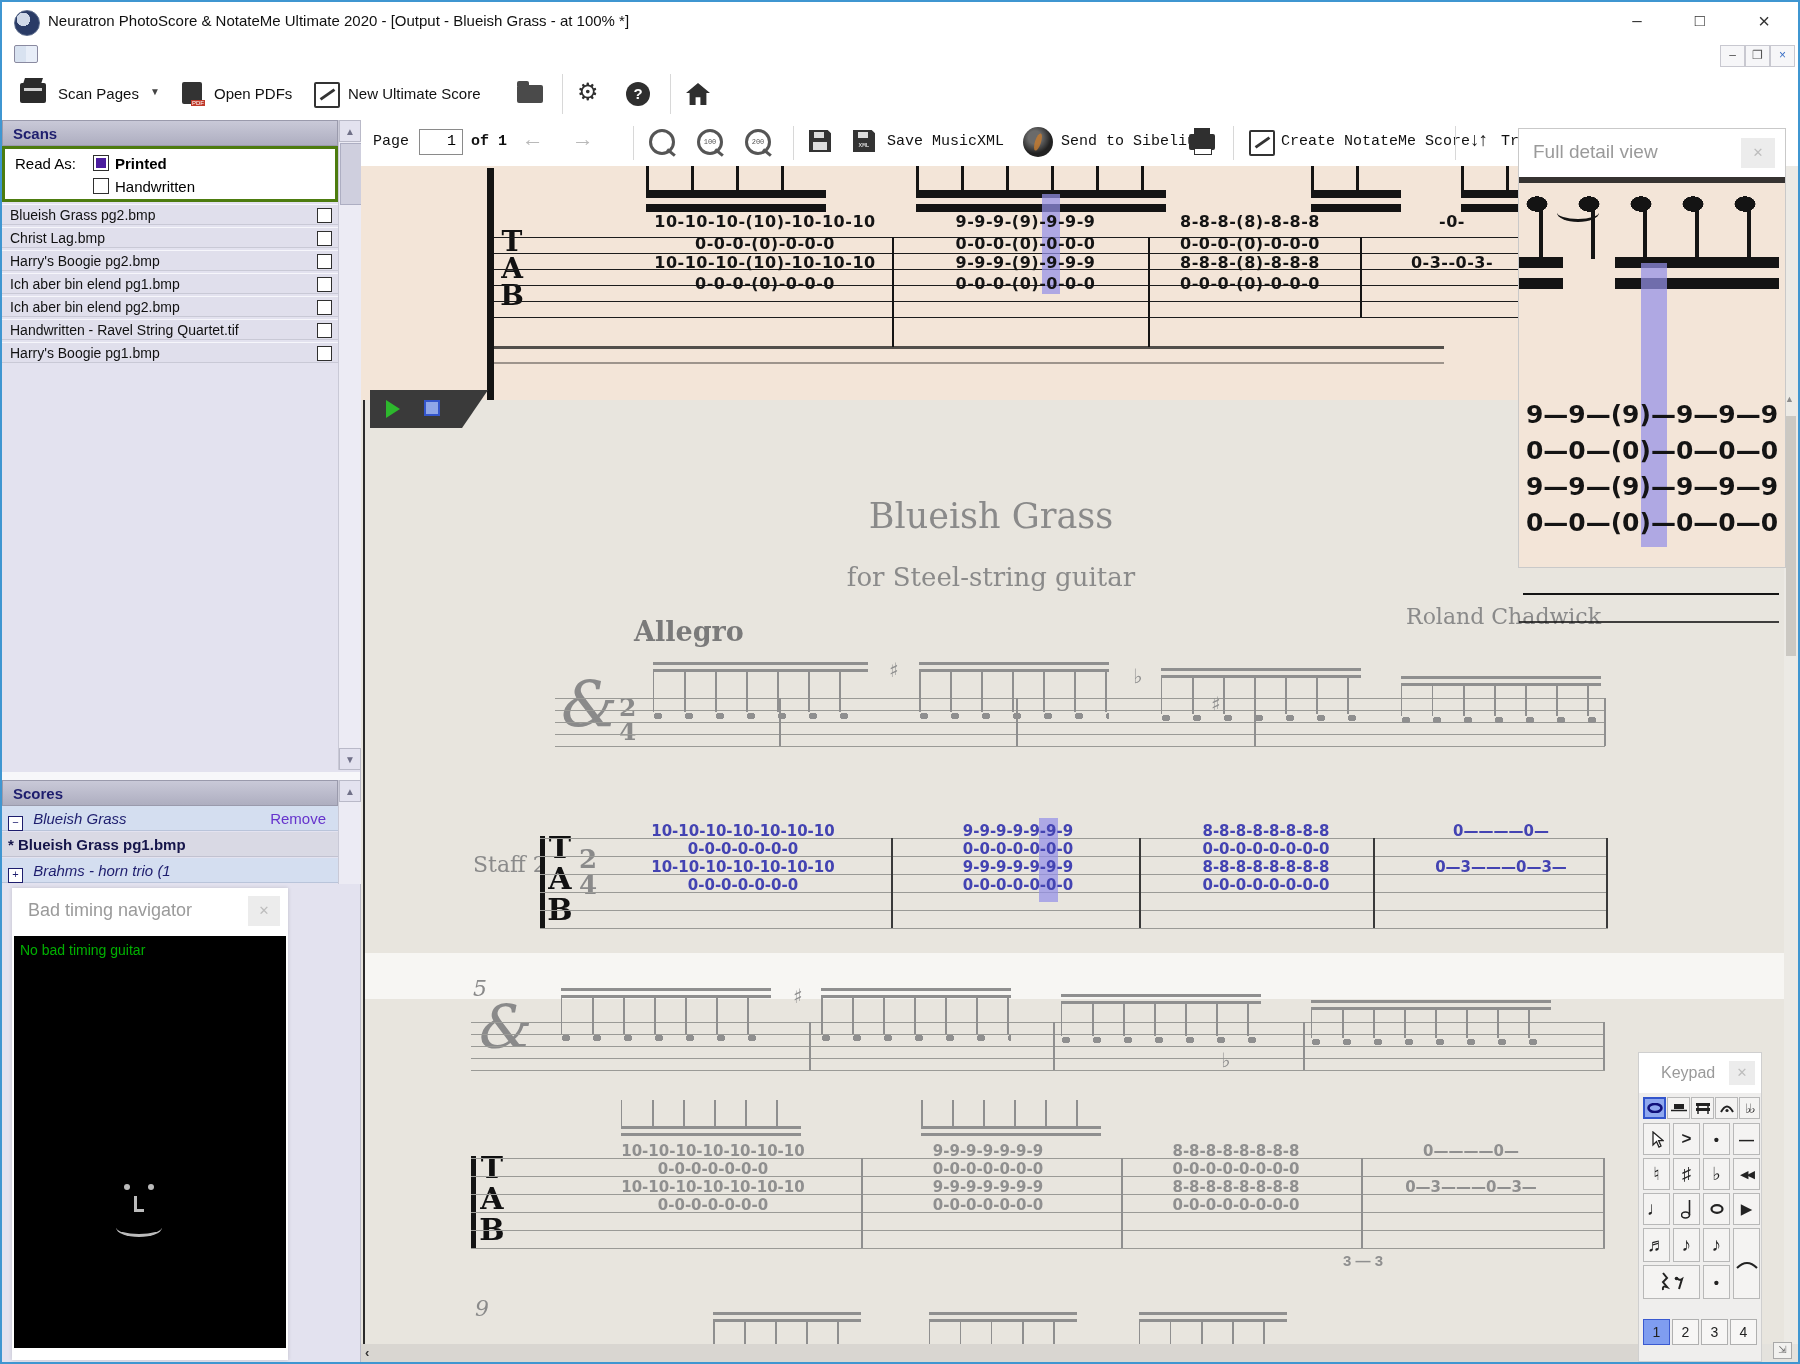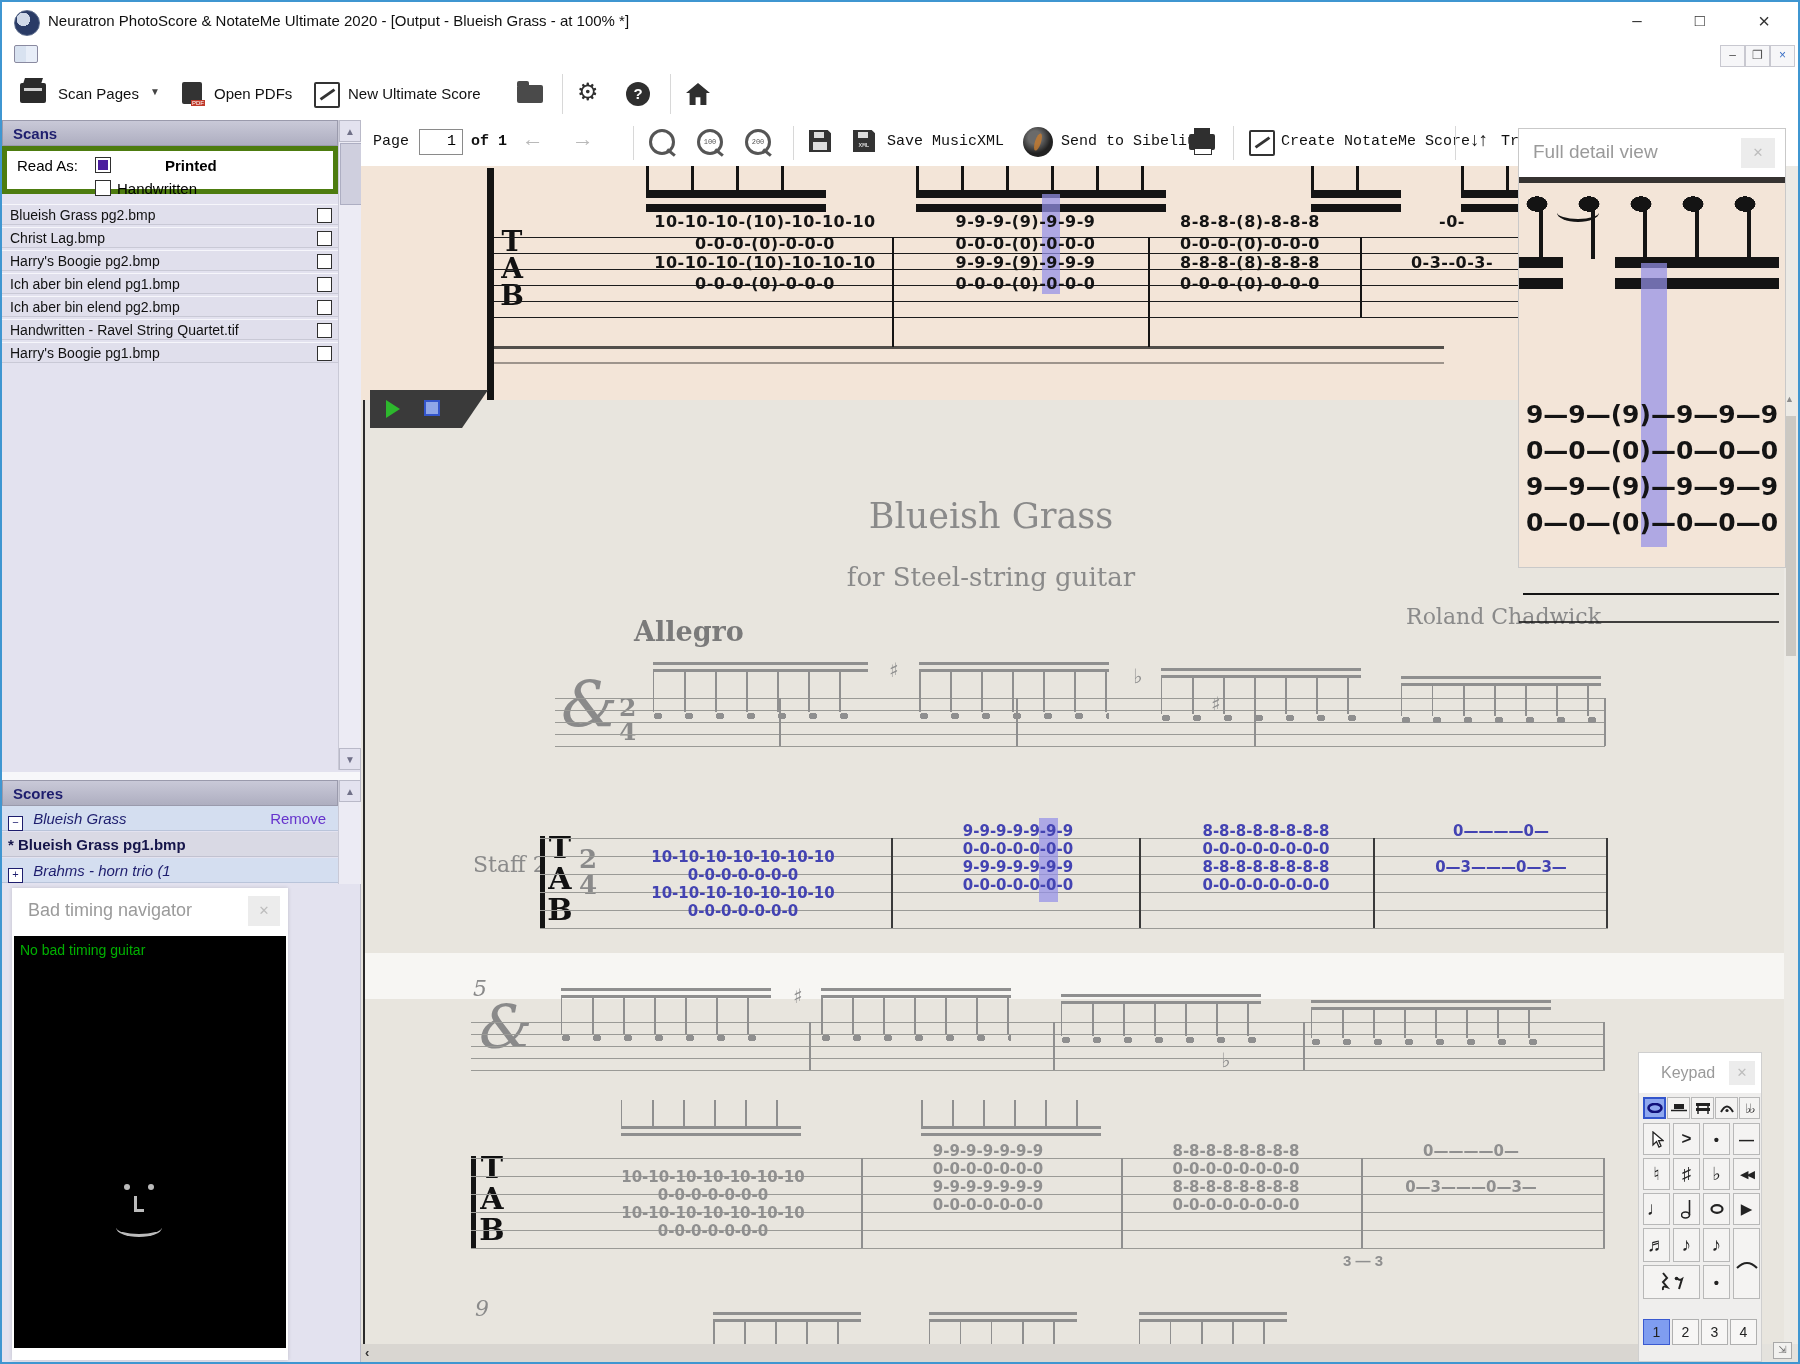--- a/index.html
+++ b/index.html
@@ -48,21 +48,21 @@
   .sib-icon::after{content:"";position:absolute;left:12px;top:6px;width:6px;height:18px;background:#c77b2d;border-radius:50%;transform:rotate(18deg);opacity:.8;}
   .print-icon{width:26px;height:16px;background:#2f2f2f;border-radius:2px;position:relative;margin-top:8px;}
   .print-icon::before{content:"";position:absolute;left:5px;top:-6px;width:16px;height:6px;background:#2f2f2f;}
   .print-icon::after{content:"";position:absolute;left:5px;bottom:-5px;width:16px;height:5px;background:#fff;border:1px solid #2f2f2f;}
   .updown{font-size:19px;font-weight:bold;color:#222;letter-spacing:-3px;}
   .arrow-nav{font-size:22px;color:#b9b9b9;font-weight:bold;}
   
   .sidebar{position:absolute;left:2px;top:120px;width:358px;bottom:2px;background:#e3e2ef;border-right:1px solid #b9b9c8;}
   .panel-hdr{position:absolute;left:0;width:336px;height:26px;background:linear-gradient(#c9c9d8,#aeaec0);
     color:#1e1e6e;font-weight:bold;font-size:15px;line-height:26px;padding-left:10px;box-sizing:border-box;border:1px solid #9a9aac;}
-  .readas{position:absolute;left:0;top:26px;width:336px;height:48px;background:#fff;border:5px solid #4d7c0f;box-sizing:border-box;}
+  .readas{position:absolute;left:0;top:26px;width:336px;height:56px;background:#fff;border:3px solid #4d7c0f;box-sizing:border-box;}
   .cb{width:16px;height:16px;border:1px solid #2f2f2f;background:#fff;box-sizing:border-box;}
   .cb.checked{background:#fff;position:relative;}
   .cb.checked::after{content:"";position:absolute;inset:2px;background:#4b1d9e;}
   .scan-row{position:absolute;left:0;width:336px;height:21px;background:#e0dfec;border-top:1px solid #f6f6fb;border-bottom:1px solid #c9c9d6;
     font-size:14px;color:#111;line-height:21px;padding-left:8px;box-sizing:border-box;}
   .scan-row .cb{position:absolute;right:6px;top:3px;width:15px;height:15px;}
   .vscroll{position:absolute;background:#ecebf4;border-left:1px solid #c9c9d6;}
   .scroll-arrow{position:absolute;left:0;width:22px;height:22px;background:#e3e2ef;border:1px solid #b9b9c8;color:#707088;
     font-size:10px;text-align:center;line-height:22px;box-sizing:border-box;}
   .scroll-thumb{position:absolute;left:1px;width:20px;background:#cfcfde;border:1px solid #adaec2;}
@@ -98,21 +98,21 @@
   .outview{position:absolute;left:361px;top:400px;right:2px;height:946px;background:#e8e5de;overflow:hidden;}
   .serif-gray{font-family:"DejaVu Serif",serif;color:#8a8a8a;}
   .gline{position:absolute;height:1px;background:#9a9a96;}
   .ngrp{position:absolute;}
   .ngrp .bars{height:4px;border-top:3px solid #8f8f8f;border-bottom:3px solid #8f8f8f;}
   .ngrp .stems{background:repeating-linear-gradient(90deg,#8f8f8f 0 1.5px,transparent 1.5px 31px);}
   .ngrp .heads{height:8px;background-image:radial-gradient(ellipse 4.5px 3.5px at 5px 4px,#8f8f8f 95%,transparent 96%);
     background-size:31px 8px;background-repeat:repeat-x;}
   .tabnums{position:absolute;font-weight:bold;font-size:15px;font-family:"DejaVu Sans",sans-serif;}
   .tabnums span{position:absolute;text-align:center;white-space:nowrap;}
-  .om1{left:0;width:268px;margin-top:26px;} .om2{left:316px;width:186px;} .om3{left:552px;width:210px;} .om4{left:778px;width:228px;}
+  .om1{left:0;width:268px;} .om2{left:316px;width:186px;} .om3{left:552px;width:210px;} .om4{left:778px;width:228px;}
   .or1{top:0;} .or2{top:18px;} .or3{top:36px;} .or4{top:54px;}
   .blue{color:#4343b2;} .graynum{color:#8f8f8f;}
   .obar{position:absolute;width:2px;background:#3a3a3a;}
   .obar.gray{background:#8f8f8f;width:1.5px;}
   .acc{position:absolute;color:#8f8f8f;font-size:20px;font-family:"DejaVu Sans",sans-serif;}
   
   .playbar{position:absolute;left:370px;top:390px;width:118px;height:38px;background:#3a3a3a;
     clip-path:polygon(0 0,100% 0,78% 100%,0 100%);z-index:5;}
   .play-tri{position:absolute;left:16px;top:10px;width:0;height:0;border-left:14px solid #2db82d;border-top:9px solid transparent;border-bottom:9px solid transparent;}
   .stop-sq{position:absolute;left:54px;top:10px;width:16px;height:16px;background:#8fa6e8;border:2px solid #3355cc;box-sizing:border-box;}
@@ -192,21 +192,21 @@
       <div class="home-icon"></div>
     </div>
 </div>
 
 <div class="sidebar">
 
   <div class="panel-hdr" style="top:0;">Scans</div>
   <div class="readas">
     <span class="abs" style="left:10px;top:6px;font-size:15px;">Read As:</span>
     <div class="cb checked abs" style="left:88px;top:6px;"></div>
-    <span class="abs" style="left:110px;top:6px;font-size:15px;font-weight:bold;margin-left:48px;">Printed</span>
+    <span class="abs" style="left:110px;top:6px;font-size:15px;font-weight:bold;">Printed</span>
     <div class="cb abs" style="left:88px;top:29px;"></div>
     <span class="abs" style="left:110px;top:29px;font-size:15px;">Handwritten</span>
   </div>
   <div class="scan-row" style="top:84px;"><span>Blueish Grass pg2.bmp</span><div class="cb"></div></div>
   <div class="scan-row" style="top:107px;"><span>Christ Lag.bmp</span><div class="cb"></div></div>
   <div class="scan-row" style="top:130px;"><span>Harry's Boogie pg2.bmp</span><div class="cb"></div></div>
   <div class="scan-row" style="top:153px;"><span>Ich aber bin elend pg1.bmp</span><div class="cb"></div></div>
   <div class="scan-row" style="top:176px;"><span>Ich aber bin elend pg2.bmp</span><div class="cb"></div></div>
   <div class="scan-row" style="top:199px;"><span>Handwritten - Ravel String Quartet.tif</span><div class="cb"></div></div>
   <div class="scan-row" style="top:222px;"><span>Harry's Boogie pg1.bmp</span><div class="cb"></div></div>

